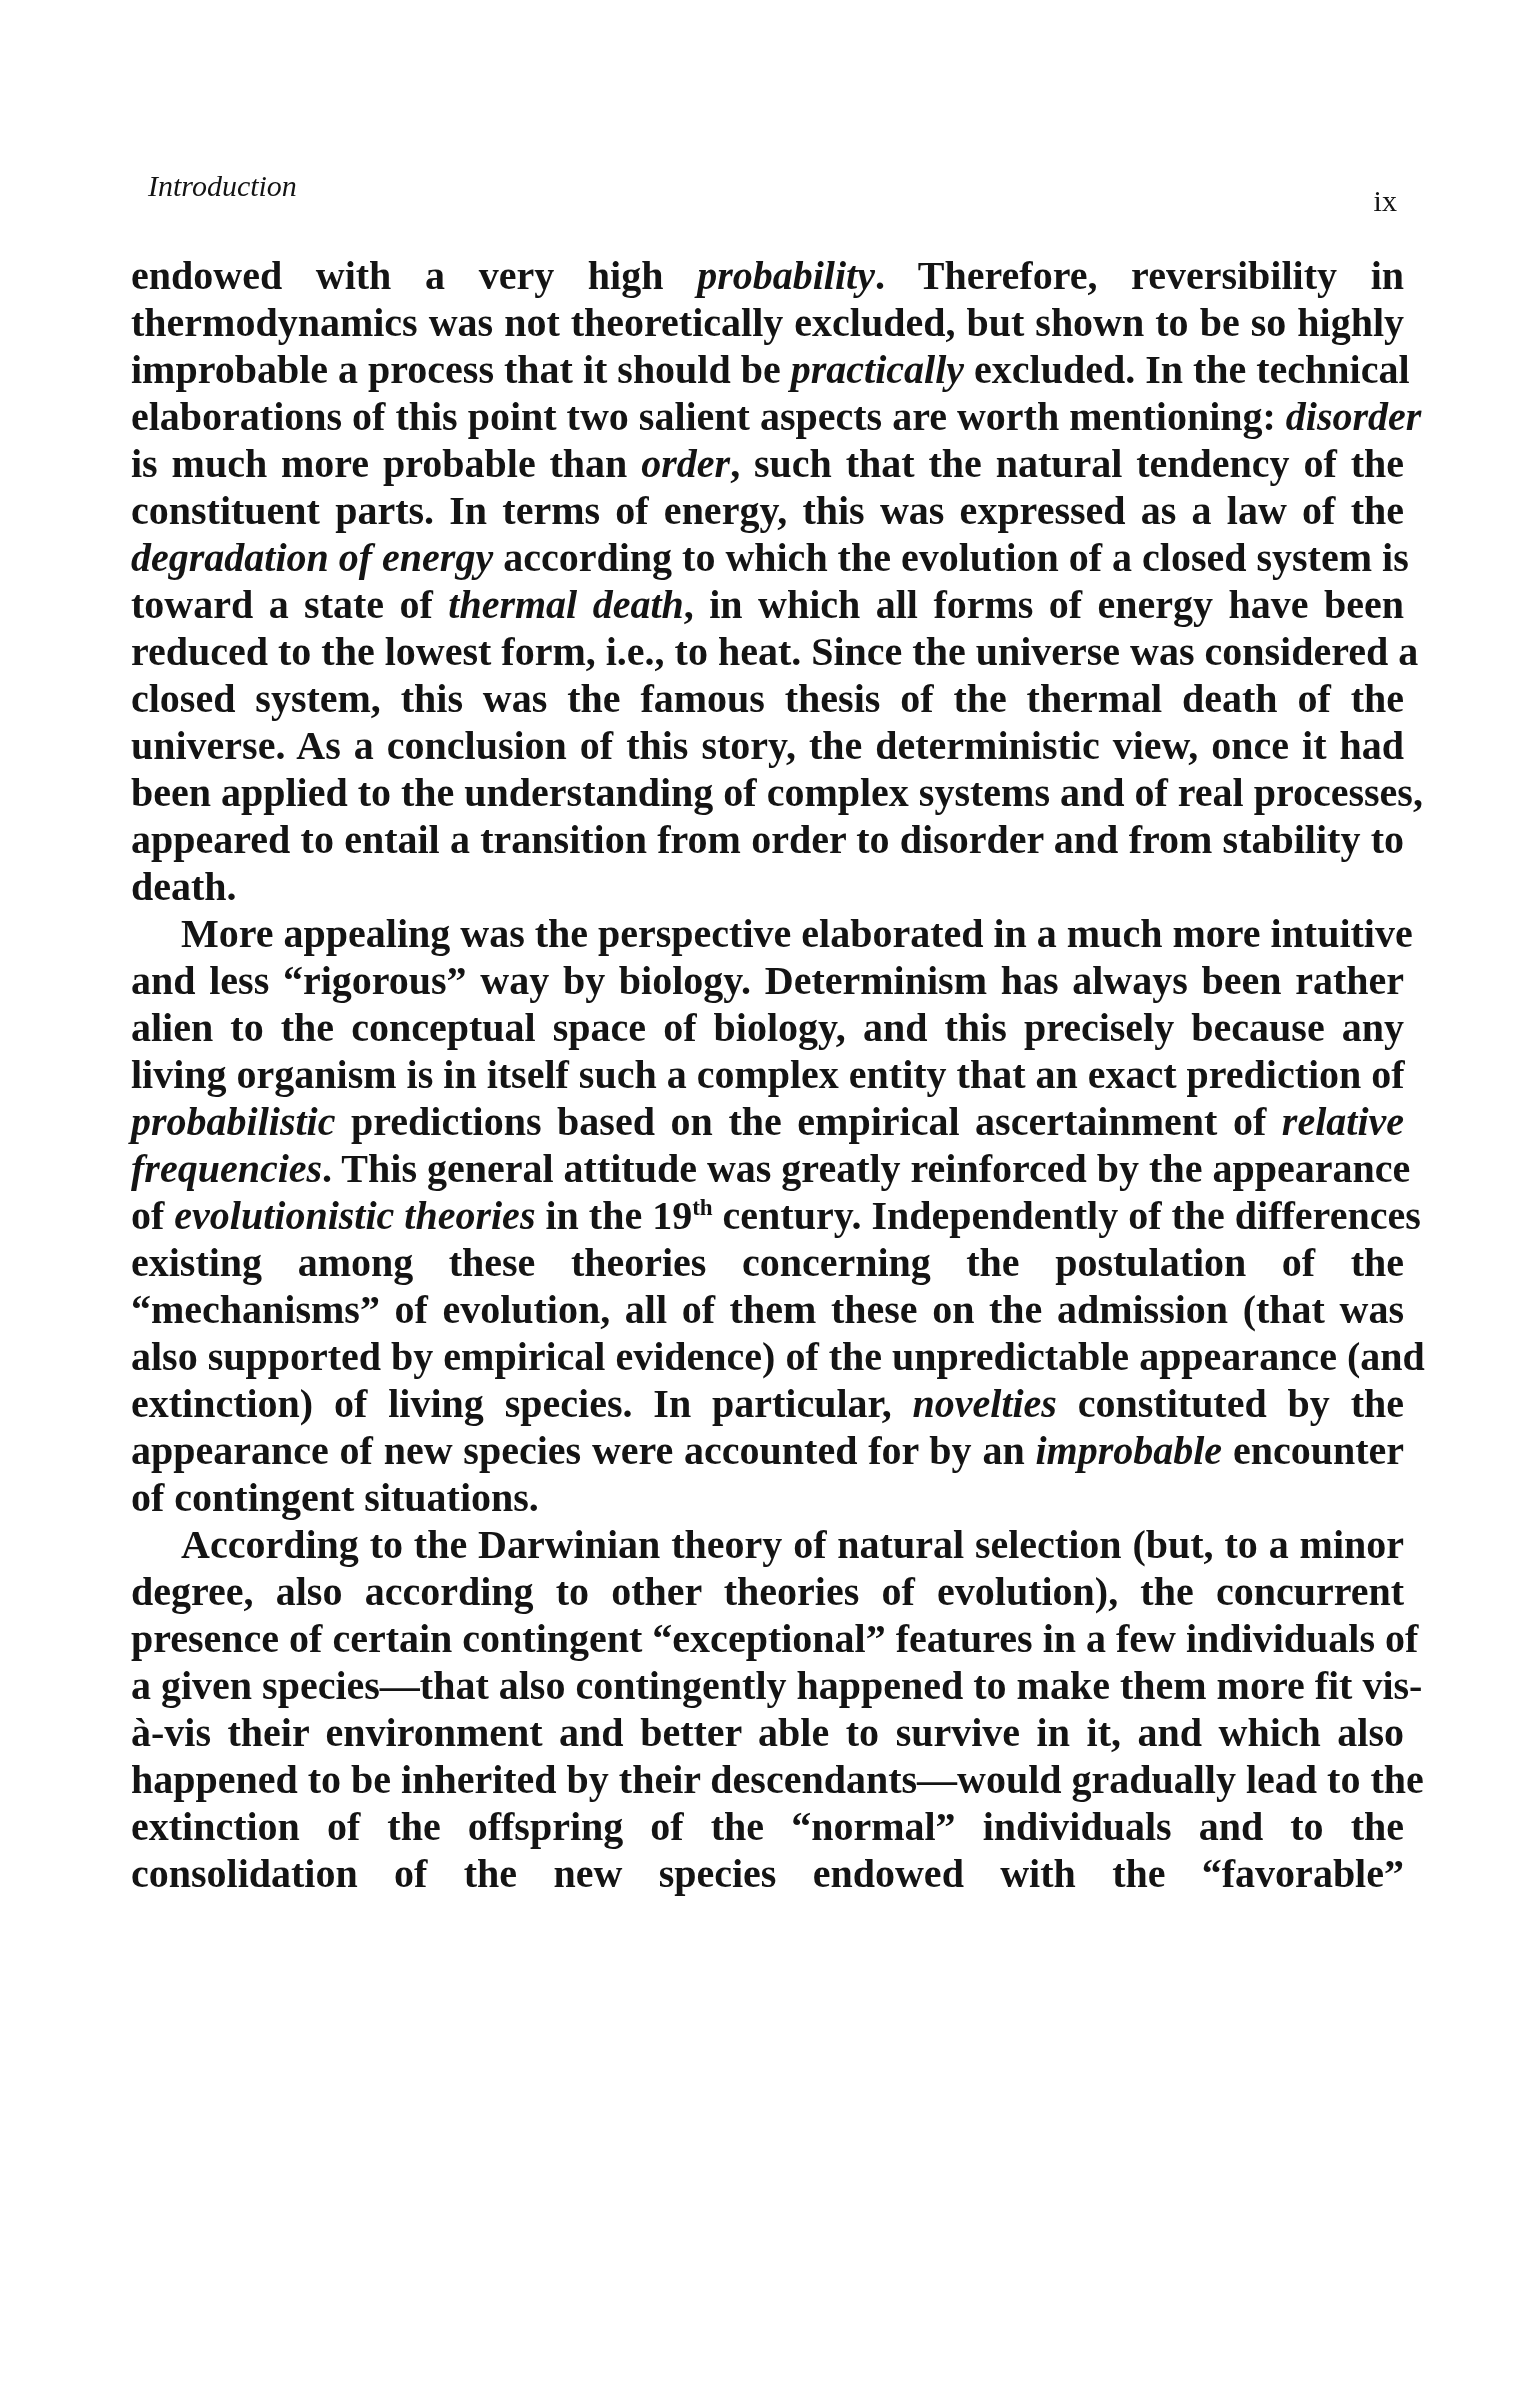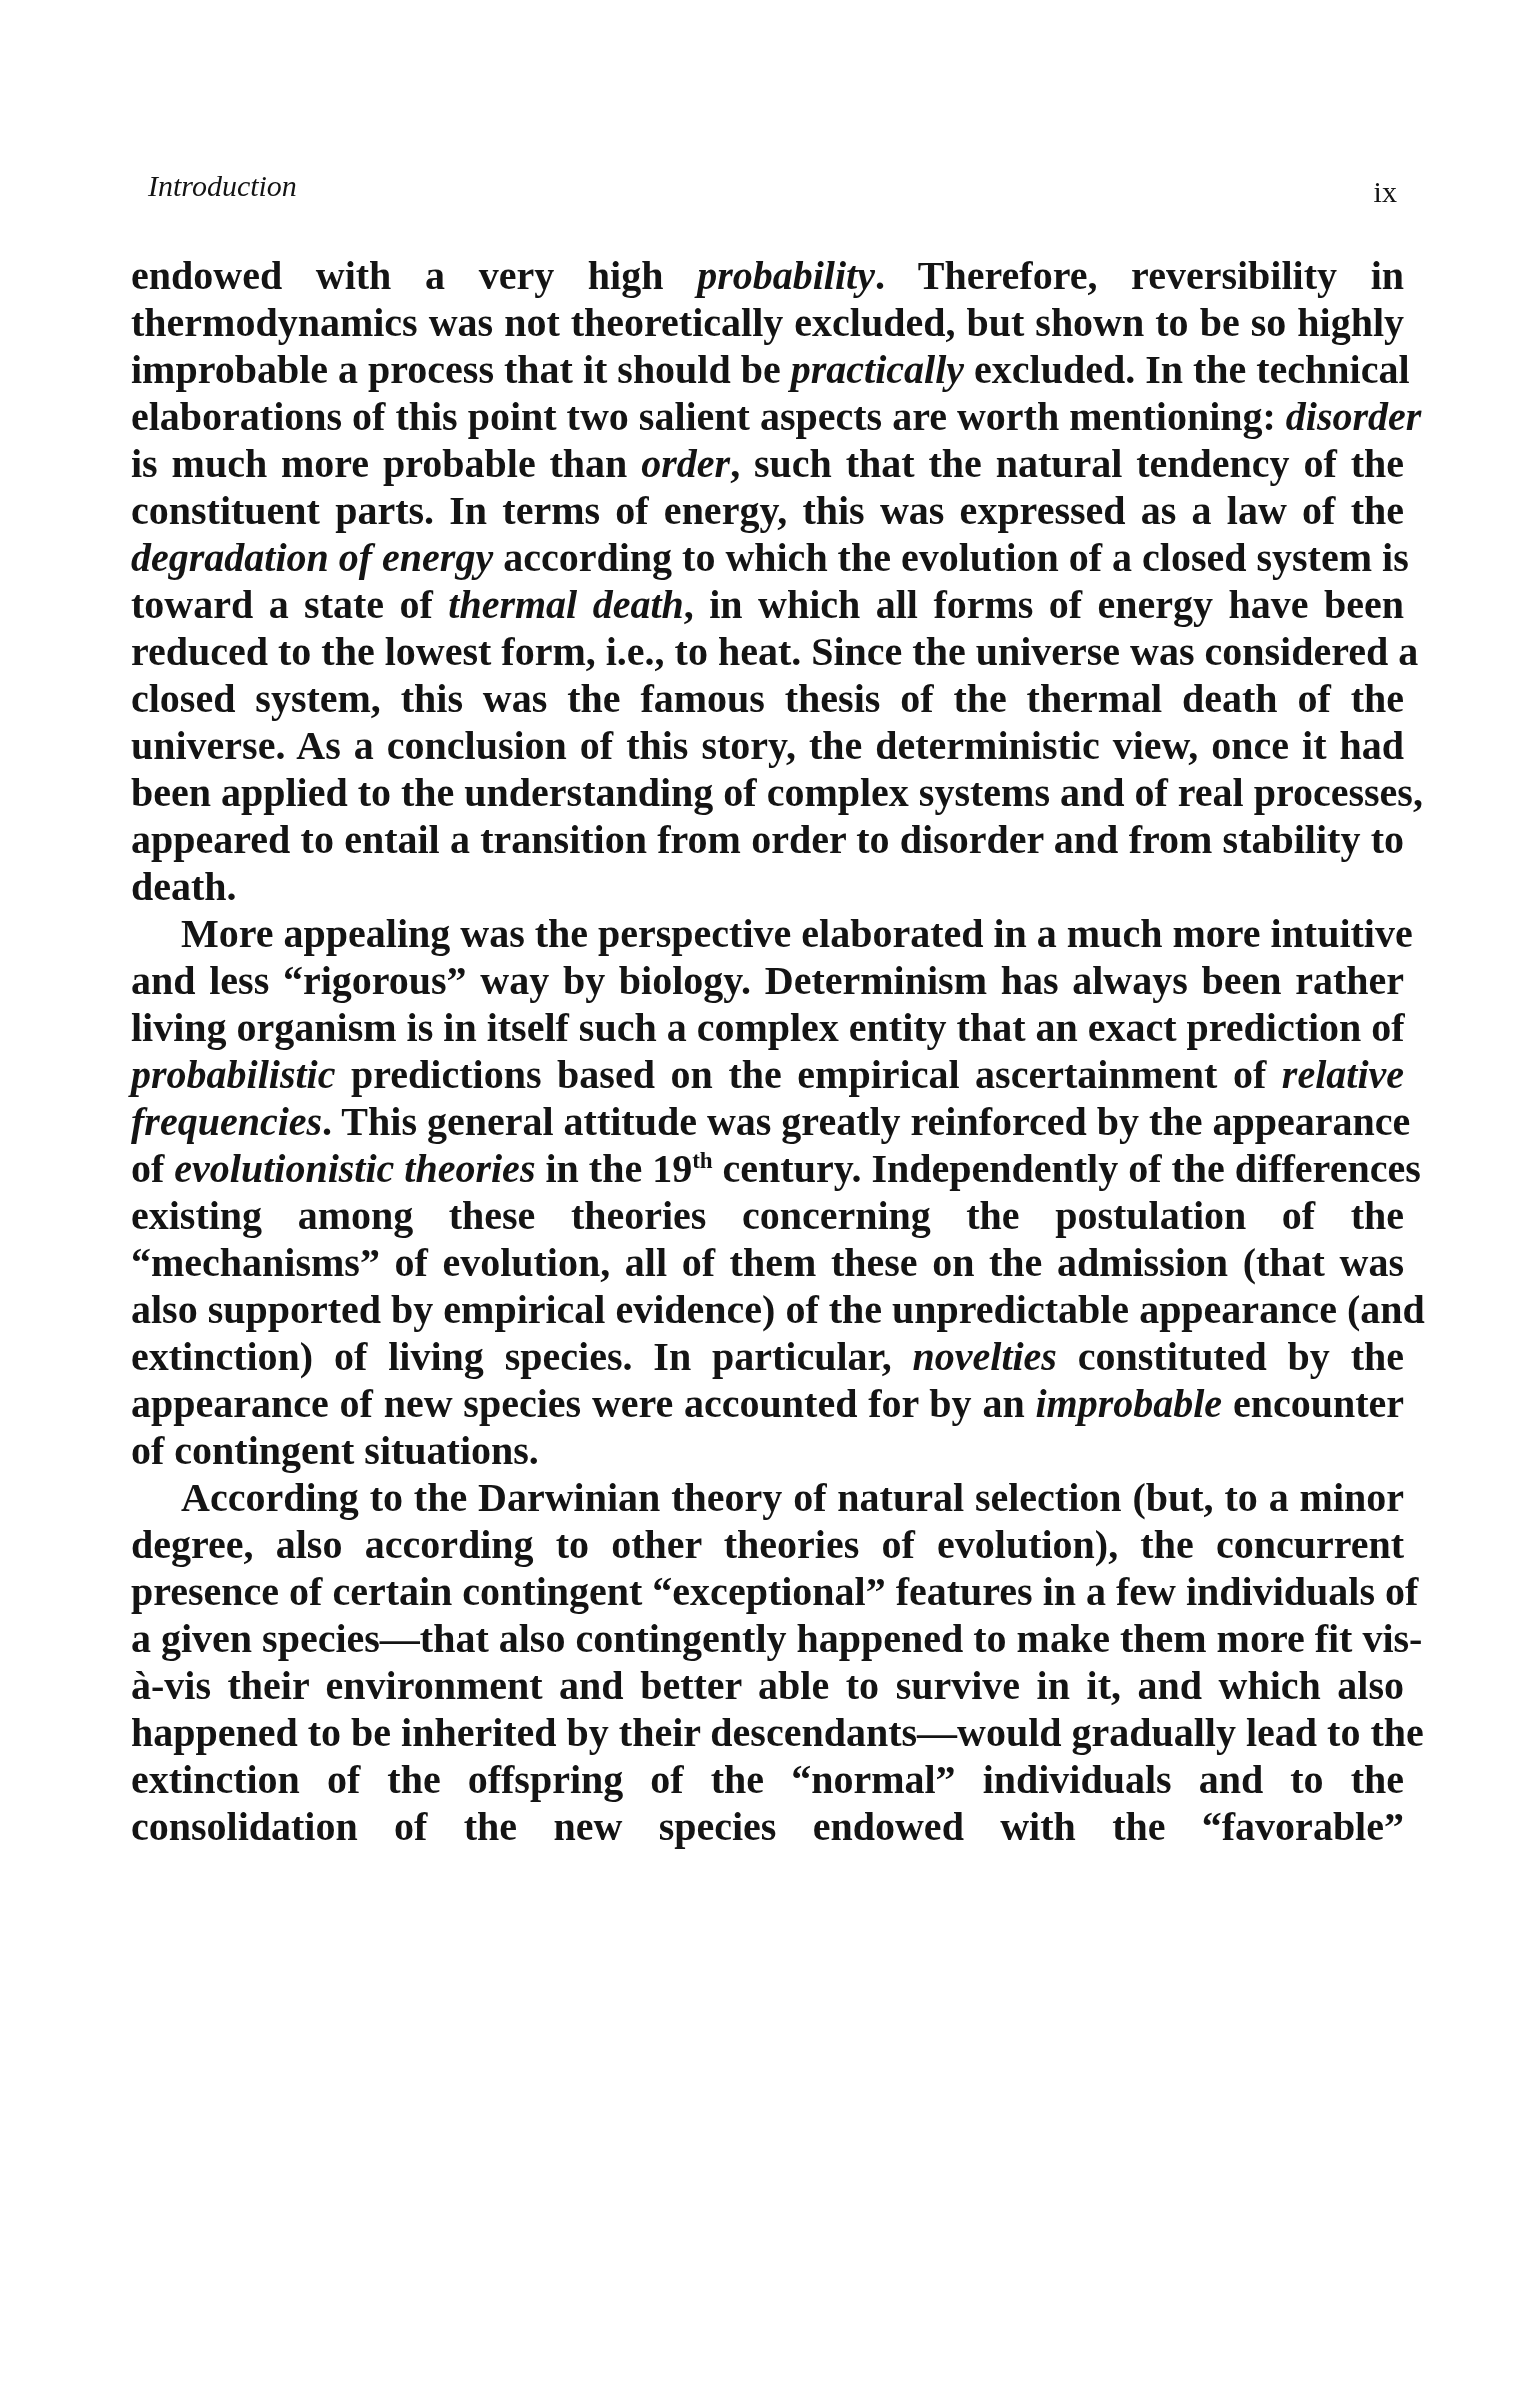--- a/index.html
+++ b/index.html
@@ -1,20 +1,20 @@
 <!DOCTYPE html>
 <html style="font-size:14.2px"><head>
 <meta charset="utf-8">
 <style>
   html, body { margin: 0; padding: 0; background: #ffffff; }
   body { width: 1521px; height: 2401px; position: relative; overflow: hidden;
          font-family: "Liberation Serif", "DejaVu Serif", serif; color: #141414; }
   .running-head { position: absolute; top: 166px; left: 130px; right: 117px; height: 39px; margin-left: 18px; }
   .head-title { position: absolute; left: 0; top: 0; font-style: italic; font-size: 30px; line-height: 39px; }
-  .page-num { position: absolute; right: 7.1px; top: 6px; font-size: 30px; line-height: 39px; }
+  .page-num { position: absolute; right: 7.1px; top: 15px; font-size: 30px; line-height: 39px; }
   .body-text { position: absolute; top: 252px; left: 131px; width: 1273px; font-weight: bold; }
   .line { height: 47px; line-height: 47px; font-size: 40px; white-space: nowrap;
           text-align: justify; text-align-last: justify; overflow: visible; }
   .line.last { text-align-last: left; }
   .line.indent { padding-left: 50px; }
   .line i { font-style: italic; }
   .line sup { font-size: 23px; line-height: 0; vertical-align: 14.2px; }
 </style>
 </head>
 <body>
@@ -37,20 +37,21 @@
       <div class="line"><span>reduced to the lowest form, i.e., to heat. Since the universe was considered a</span></div>
       <div class="line"><span>closed system, this was the famous thesis of the thermal death of the</span></div>
       <div class="line"><span>universe. As a conclusion of this story, the deterministic view, once it had</span></div>
       <div class="line"><span>been applied to the understanding of complex systems and of real processes,</span></div>
       <div class="line"><span>appeared to entail a transition from order to disorder and from stability to</span></div>
       <div class="line last"><span>death.</span></div>
     </div>
     <div>
       <div class="line indent"><span>More appealing was the perspective elaborated in a much more intuitive</span></div>
       <div class="line"><span>and less “rigorous” way by biology. Determinism has always been rather</span></div>
+      <div class="line"><span>alien to the conceptual space of biology, and this precisely because any</span></div>
       <div class="line"><span>living organism is in itself such a complex entity that an exact prediction of</span></div>
       <div class="line"><i>probabilistic</i><span> predictions based on the empirical ascertainment of </span><i>relative</i></div>
       <div class="line"><i>frequencies</i><span>. This general attitude was greatly reinforced by the appearance</span></div>
       <div class="line"><span>of </span><i>evolutionistic theories</i><span> in the 19</span><sup>th</sup><span> century. Independently of the differences</span></div>
       <div class="line"><span>existing among these theories concerning the postulation of the</span></div>
       <div class="line"><span>“mechanisms” of evolution, all of them these on the admission (that was</span></div>
       <div class="line"><span>also supported by empirical evidence) of the unpredictable appearance (and</span></div>
       <div class="line"><span>extinction) of living species. In particular, </span><i>novelties</i><span> constituted by the</span></div>
       <div class="line"><span>appearance of new species were accounted for by an </span><i>improbable</i><span> encounter</span></div>
       <div class="line last"><span>of contingent situations.</span></div>

